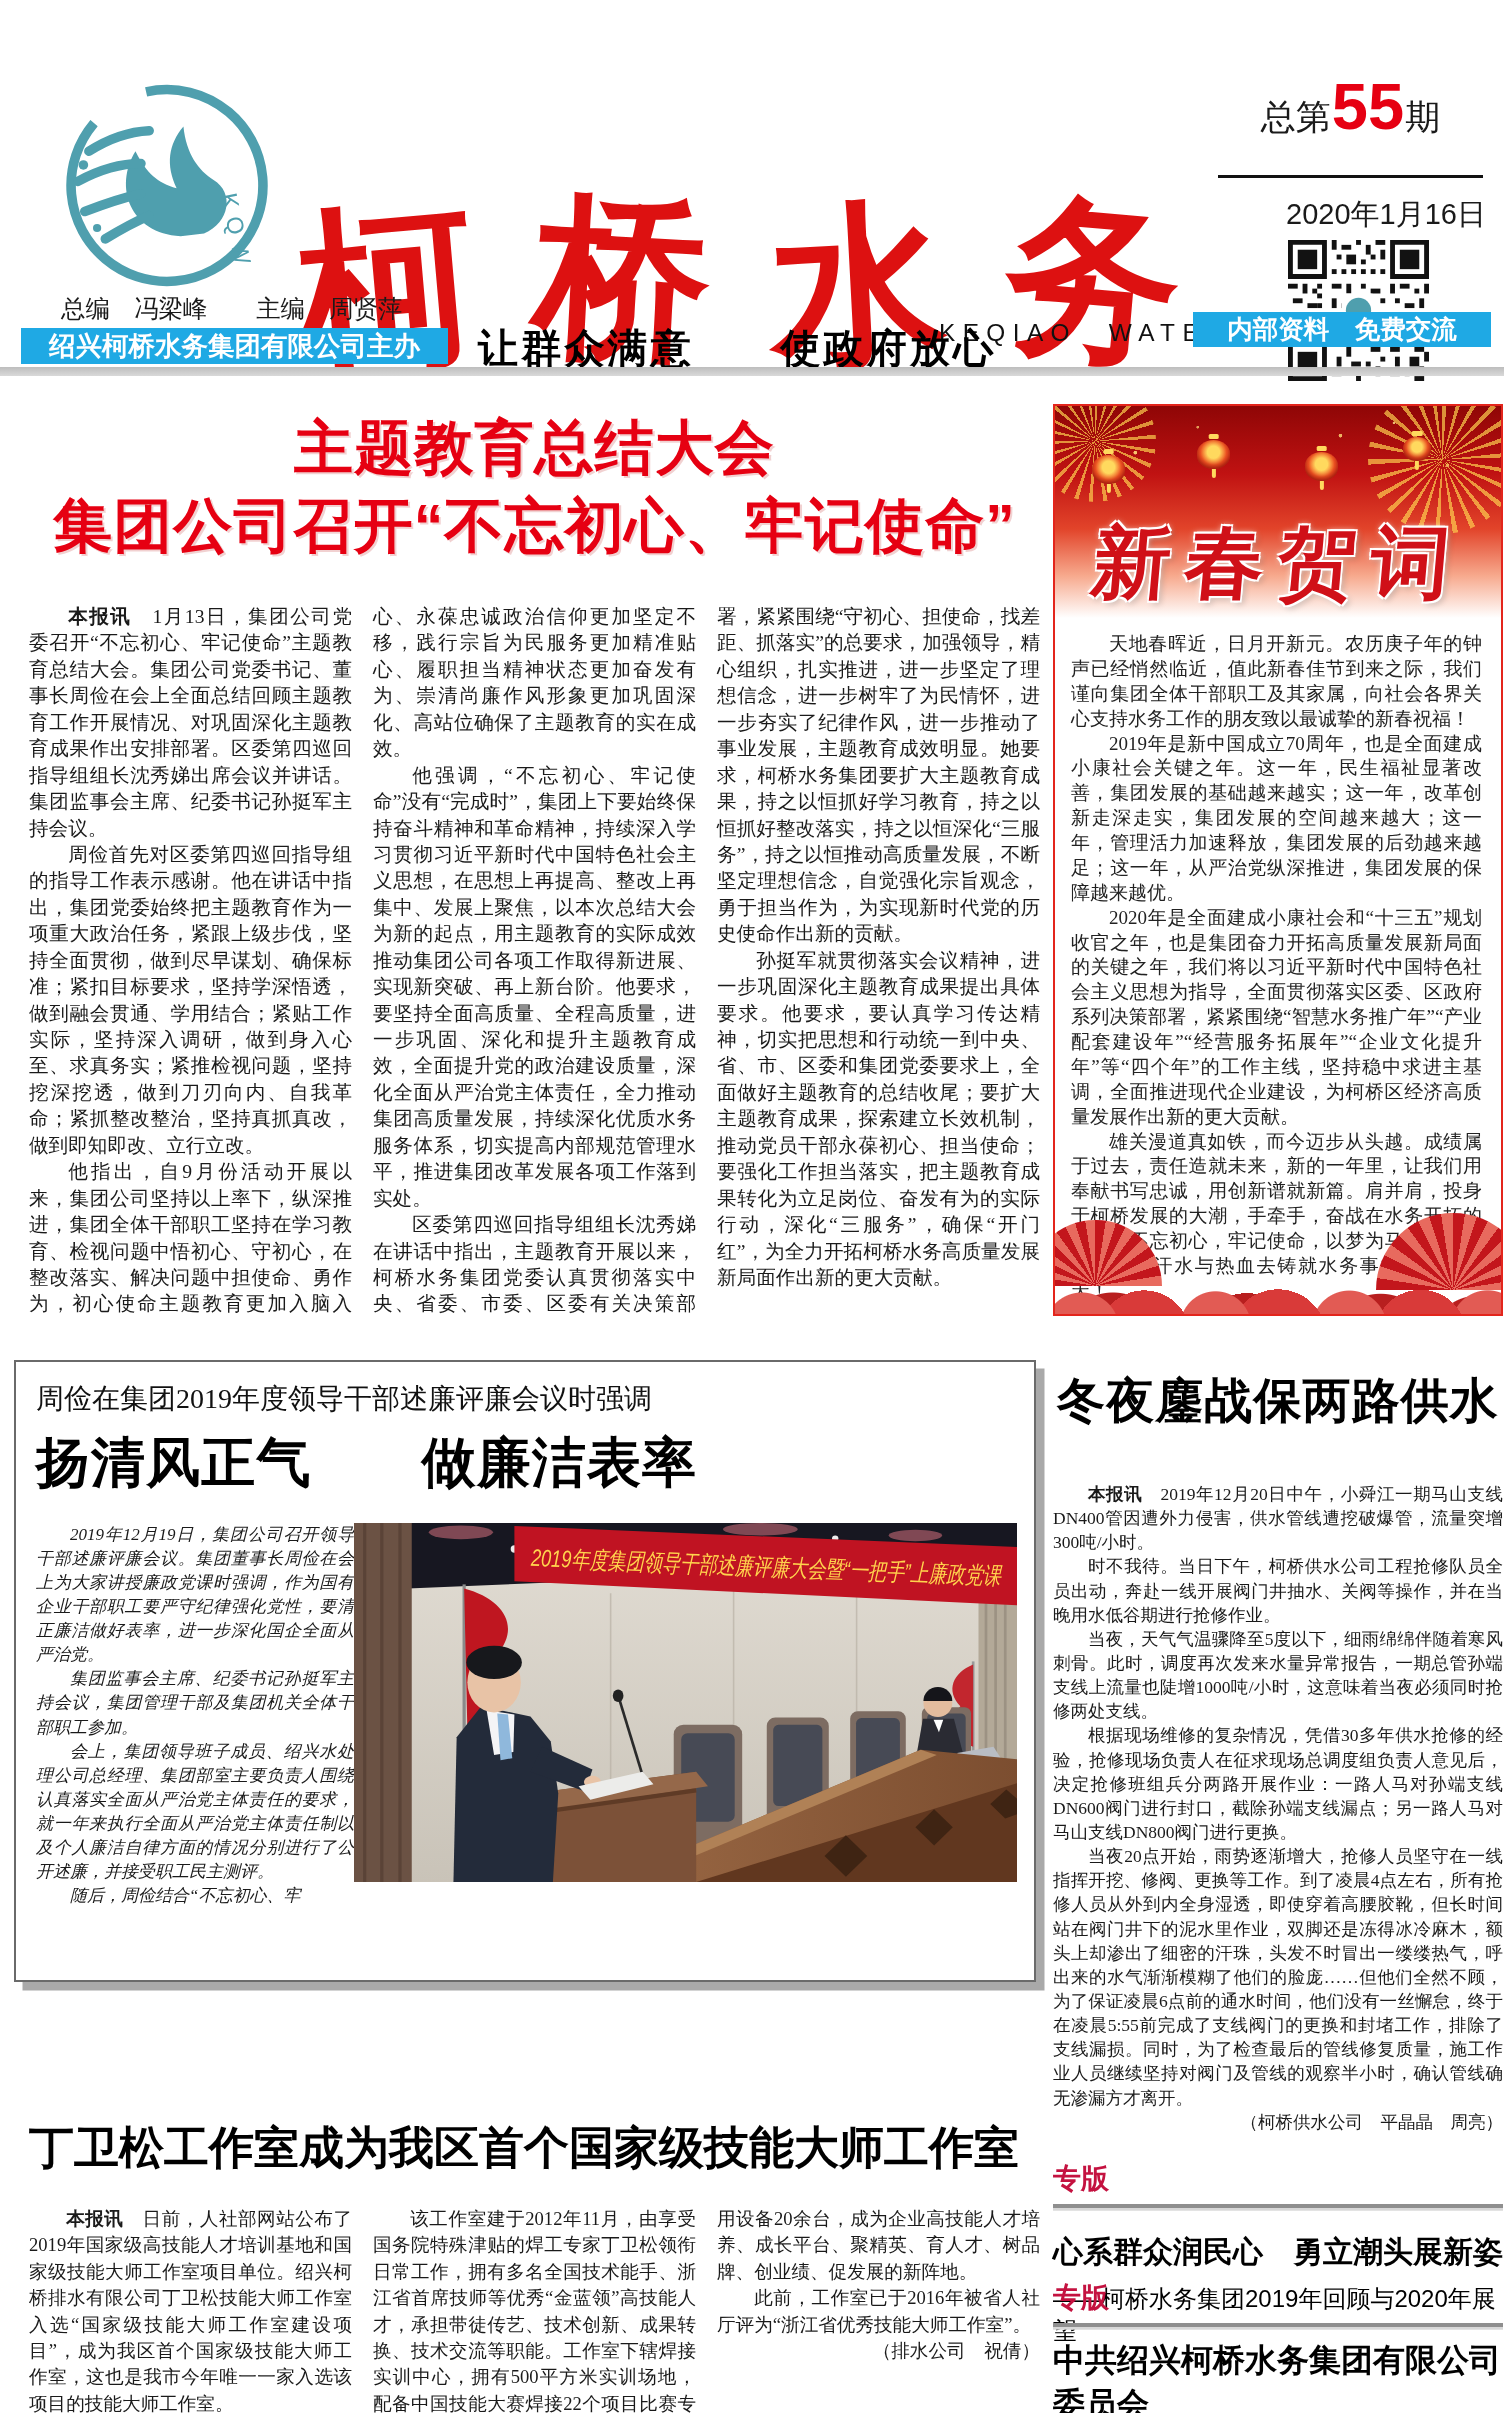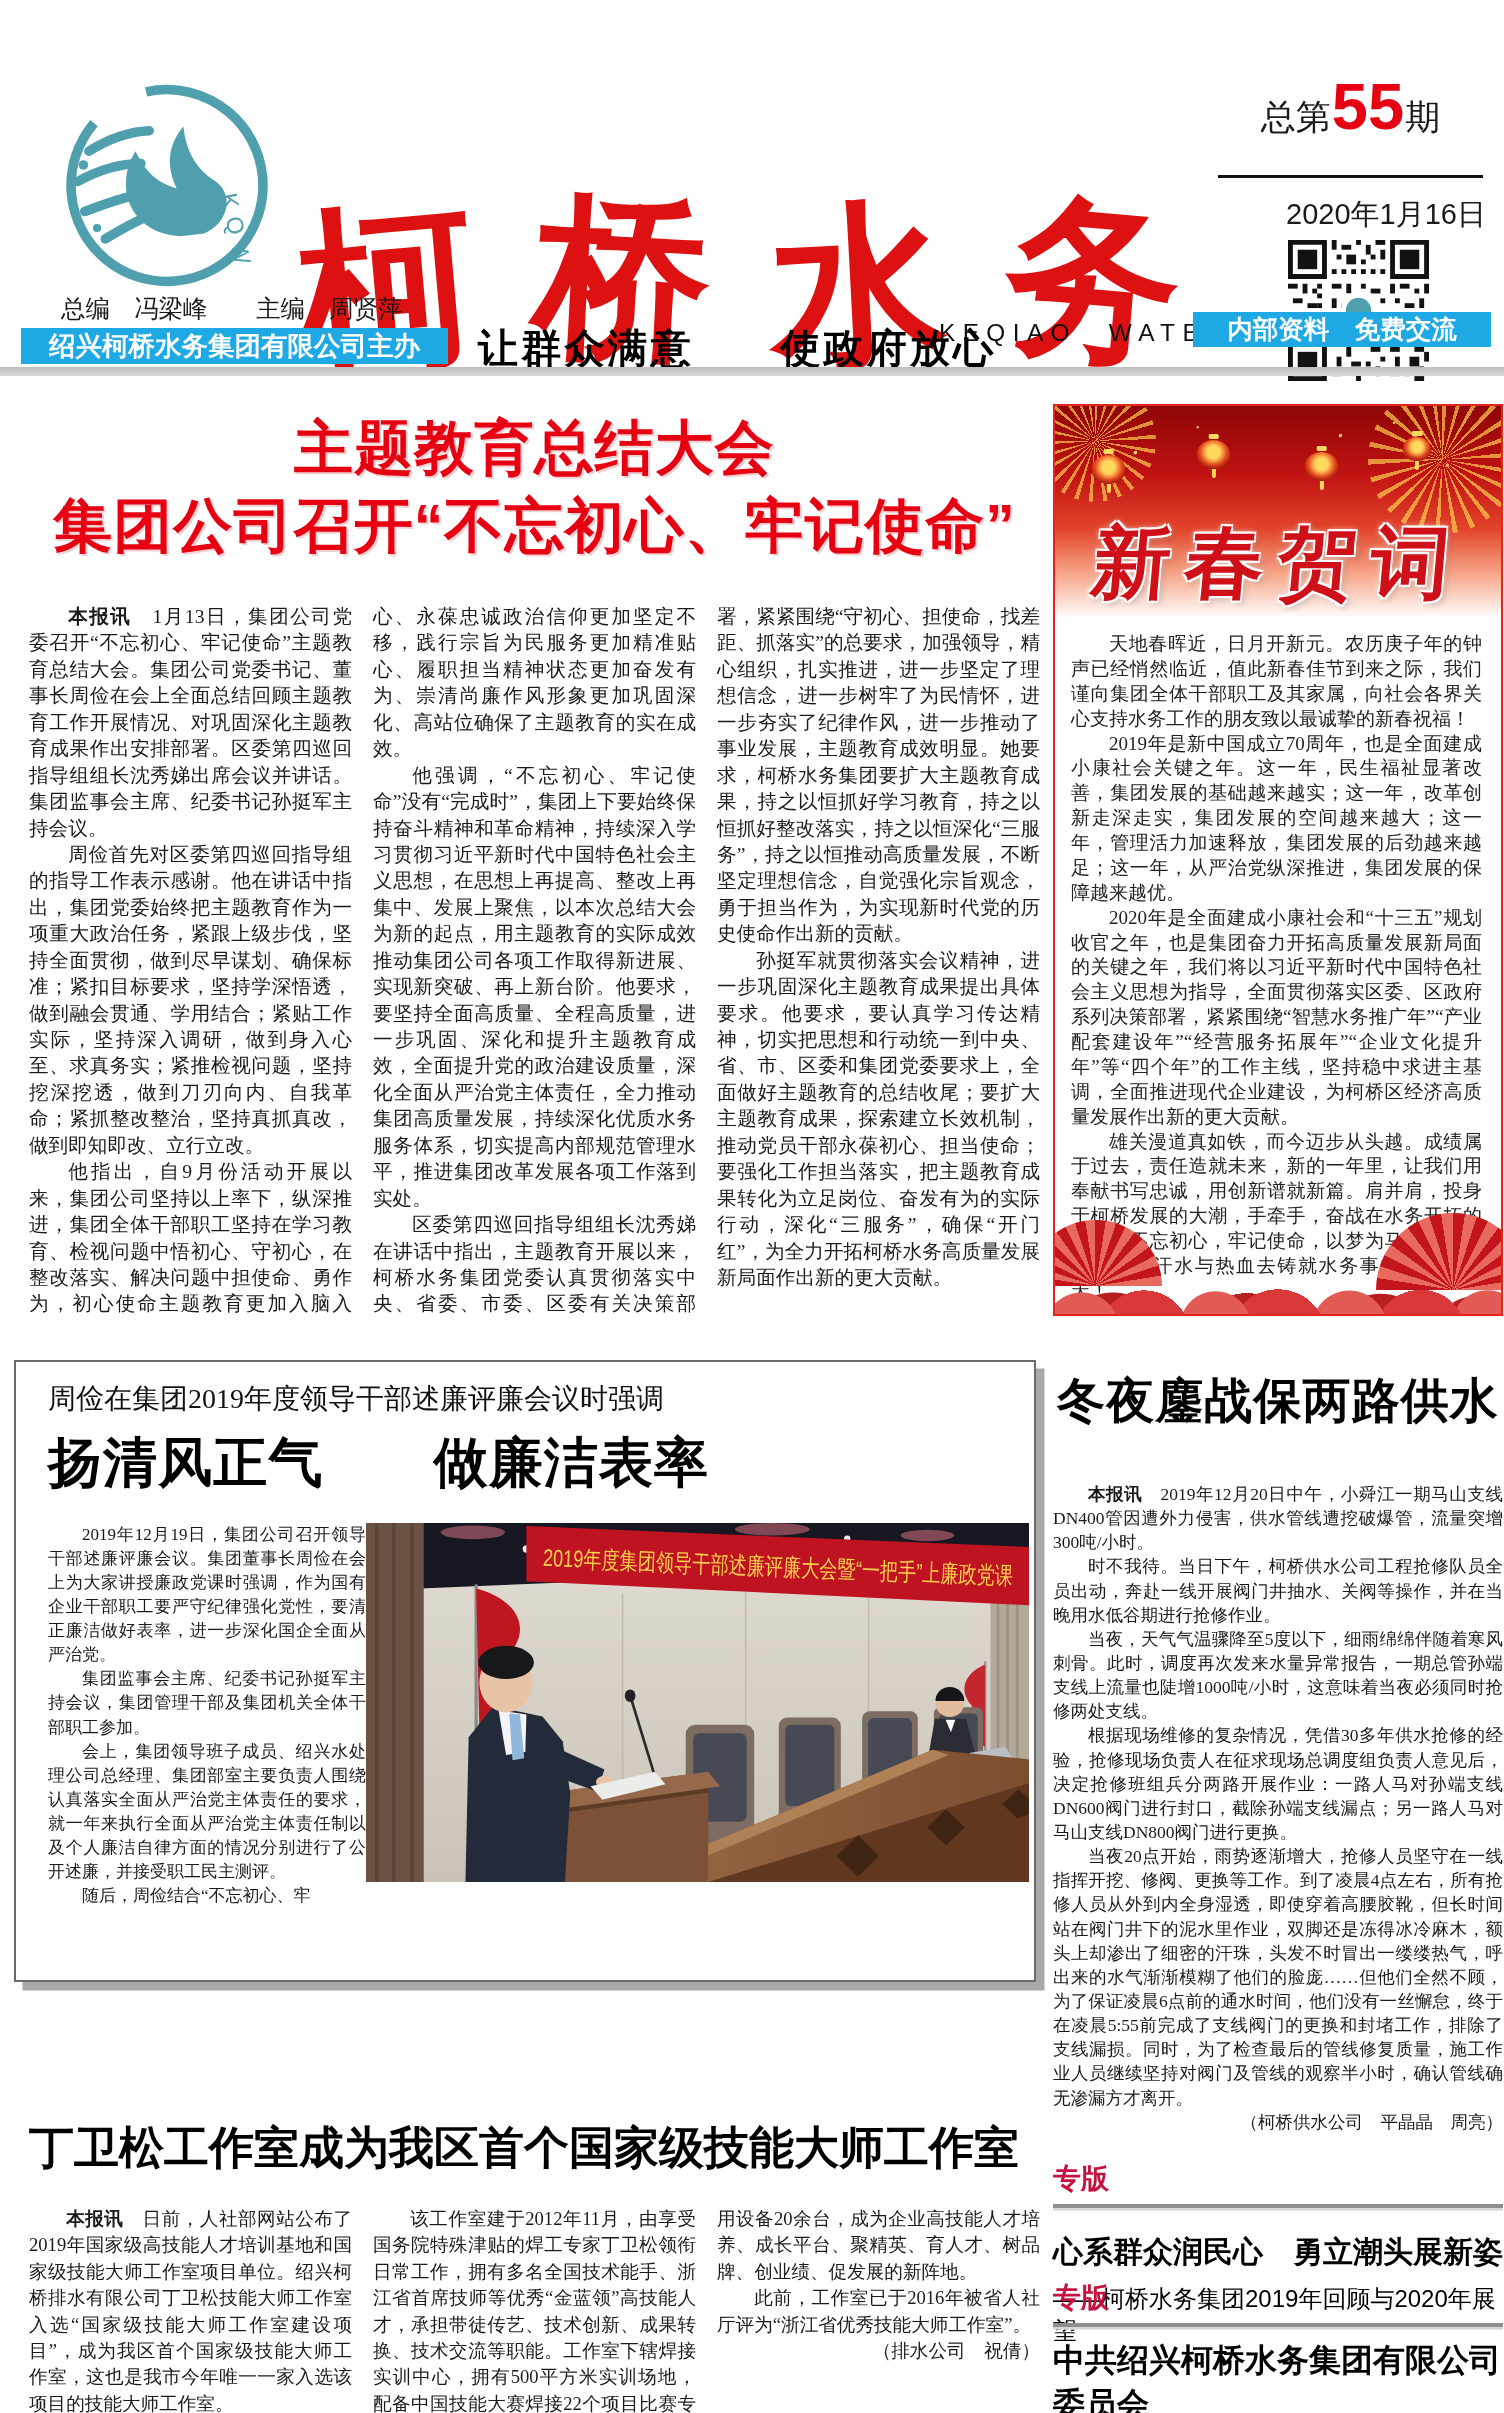--- a/index.html
+++ b/index.html
@@ -84,24 +84,24 @@
       radial-gradient(circle at 82% 134%, #d93a39 0 46px, transparent 46px),
       radial-gradient(circle at 97% 120%, #e25b54 0 36px, transparent 37px),
       radial-gradient(circle at 13% 150%, #b81f1f 0 53px, transparent 54px),
       radial-gradient(circle at 43% 155%, #b81f1f 0 56px, transparent 56px),
       radial-gradient(circle at 73% 152%, #b81f1f 0 53px, transparent 54px),
       radial-gradient(circle at 95% 150%, #b81f1f 0 50px, transparent 51px);}
 
   
   .lian-box{position:absolute;left:14px;top:1360px;width:1022px;height:622px;box-sizing:border-box;
             border:2.1px solid #6a6a6a;background:#fff;box-shadow:8.5px 8.5px 0 #a9a9a9;
-            padding:18px 32px;overflow:hidden;}
+            padding:18px 20px;overflow:hidden;}
   .kicker{font-size:28px;color:#111;}
   .lian-headline{font-size:54px;font-weight:900;color:#000;margin-top:8.5px;letter-spacing:1.1px;}
-  .lian-row{display:flex;margin-top:23px;}
+  .lian-row{display:flex;margin-top:23px;font-style:italic;}
   .col-text{width:318px;flex:0 0 318px;font-size:17px;line-height:1.42;text-align:justify;overflow:hidden;height:414px;}
   .photo-wrap{flex:1;}
   .photo-wrap svg{display:block;width:663px;height:359px;}
   .caption{margin-top:8.5px;column-count:2;column-gap:19px;column-fill:auto;height:80px;
            font-size:18px;line-height:1.4;text-align:justify;}
   .caption p{margin:0;}
   .byline{text-align:right;text-indent:0 !important;}
 
   
   .water-article{position:absolute;left:1053px;top:1369px;width:450px;height:777px;overflow:hidden;}

